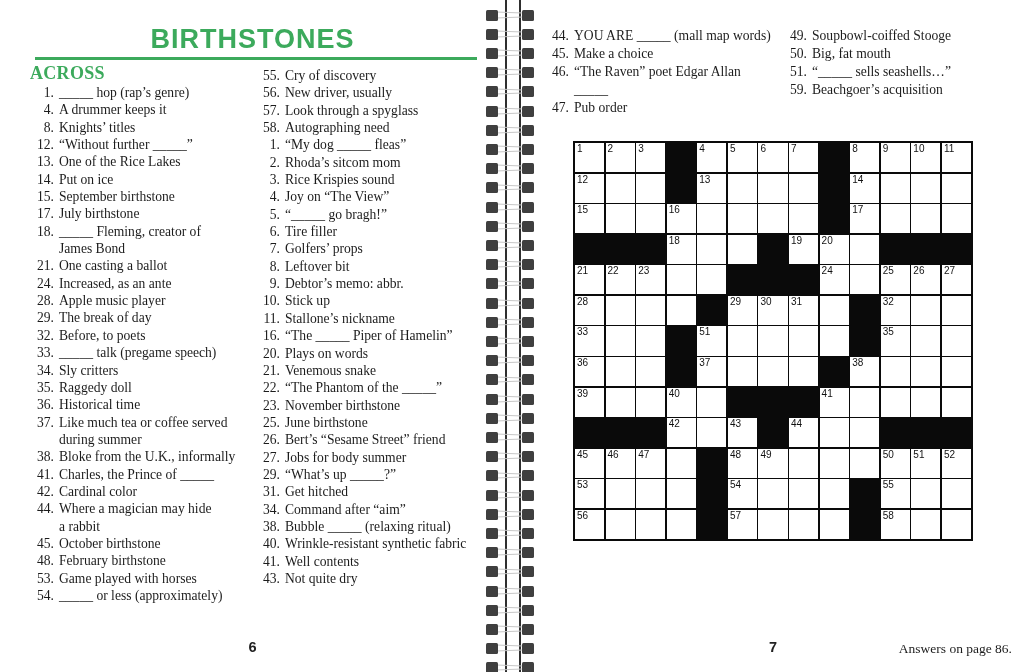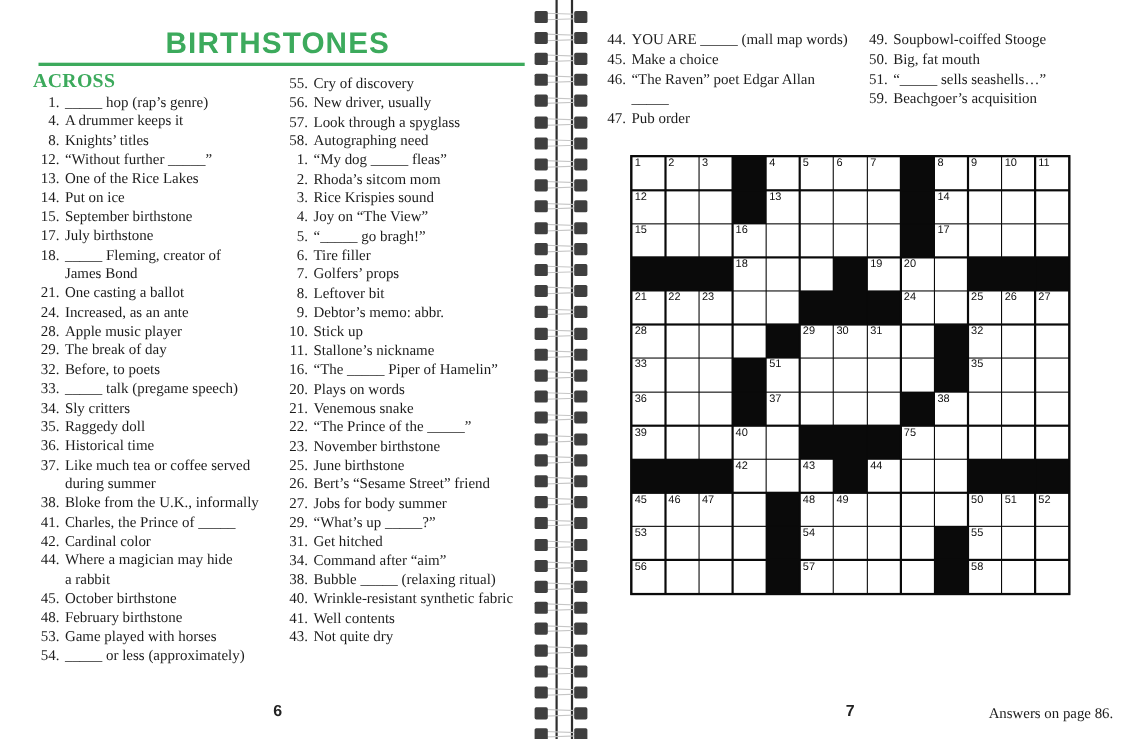--- a/index.html
+++ b/index.html
@@ -322,21 +322,21 @@
           <span class="txt">Plays on words</span>
         </div>
 
         <div class="clue">
           <span class="num">21.</span>
           <span class="txt">Venemous snake</span>
         </div>
 
         <div class="clue">
           <span class="num">22.</span>
-          <span class="txt">“The Prince of the _____”</span>
+          <span class="txt">“The Phantom of the _____”</span>
         </div>
 
         <div class="clue">
           <span class="num">23.</span>
           <span class="txt">November birthstone</span>
         </div>
 
         <div class="clue">
           <span class="num">25.</span>
           <span class="txt">June birthstone</span>
@@ -631,21 +631,21 @@
       <div class="cell"></div>
       <div class="cell"></div>
       <div class="cell">
         <span class="cellnum">40</span>
       </div>
       <div class="cell"></div>
       <div class="cell black"></div>
       <div class="cell black"></div>
       <div class="cell black"></div>
       <div class="cell">
-        <span class="cellnum">75</span>
+        <span class="cellnum">41</span>
       </div>
       <div class="cell"></div>
       <div class="cell"></div>
       <div class="cell"></div>
       <div class="cell"></div>
       <div class="cell black"></div>
       <div class="cell black"></div>
       <div class="cell black"></div>
       <div class="cell">
         <span class="cellnum">42</span>

